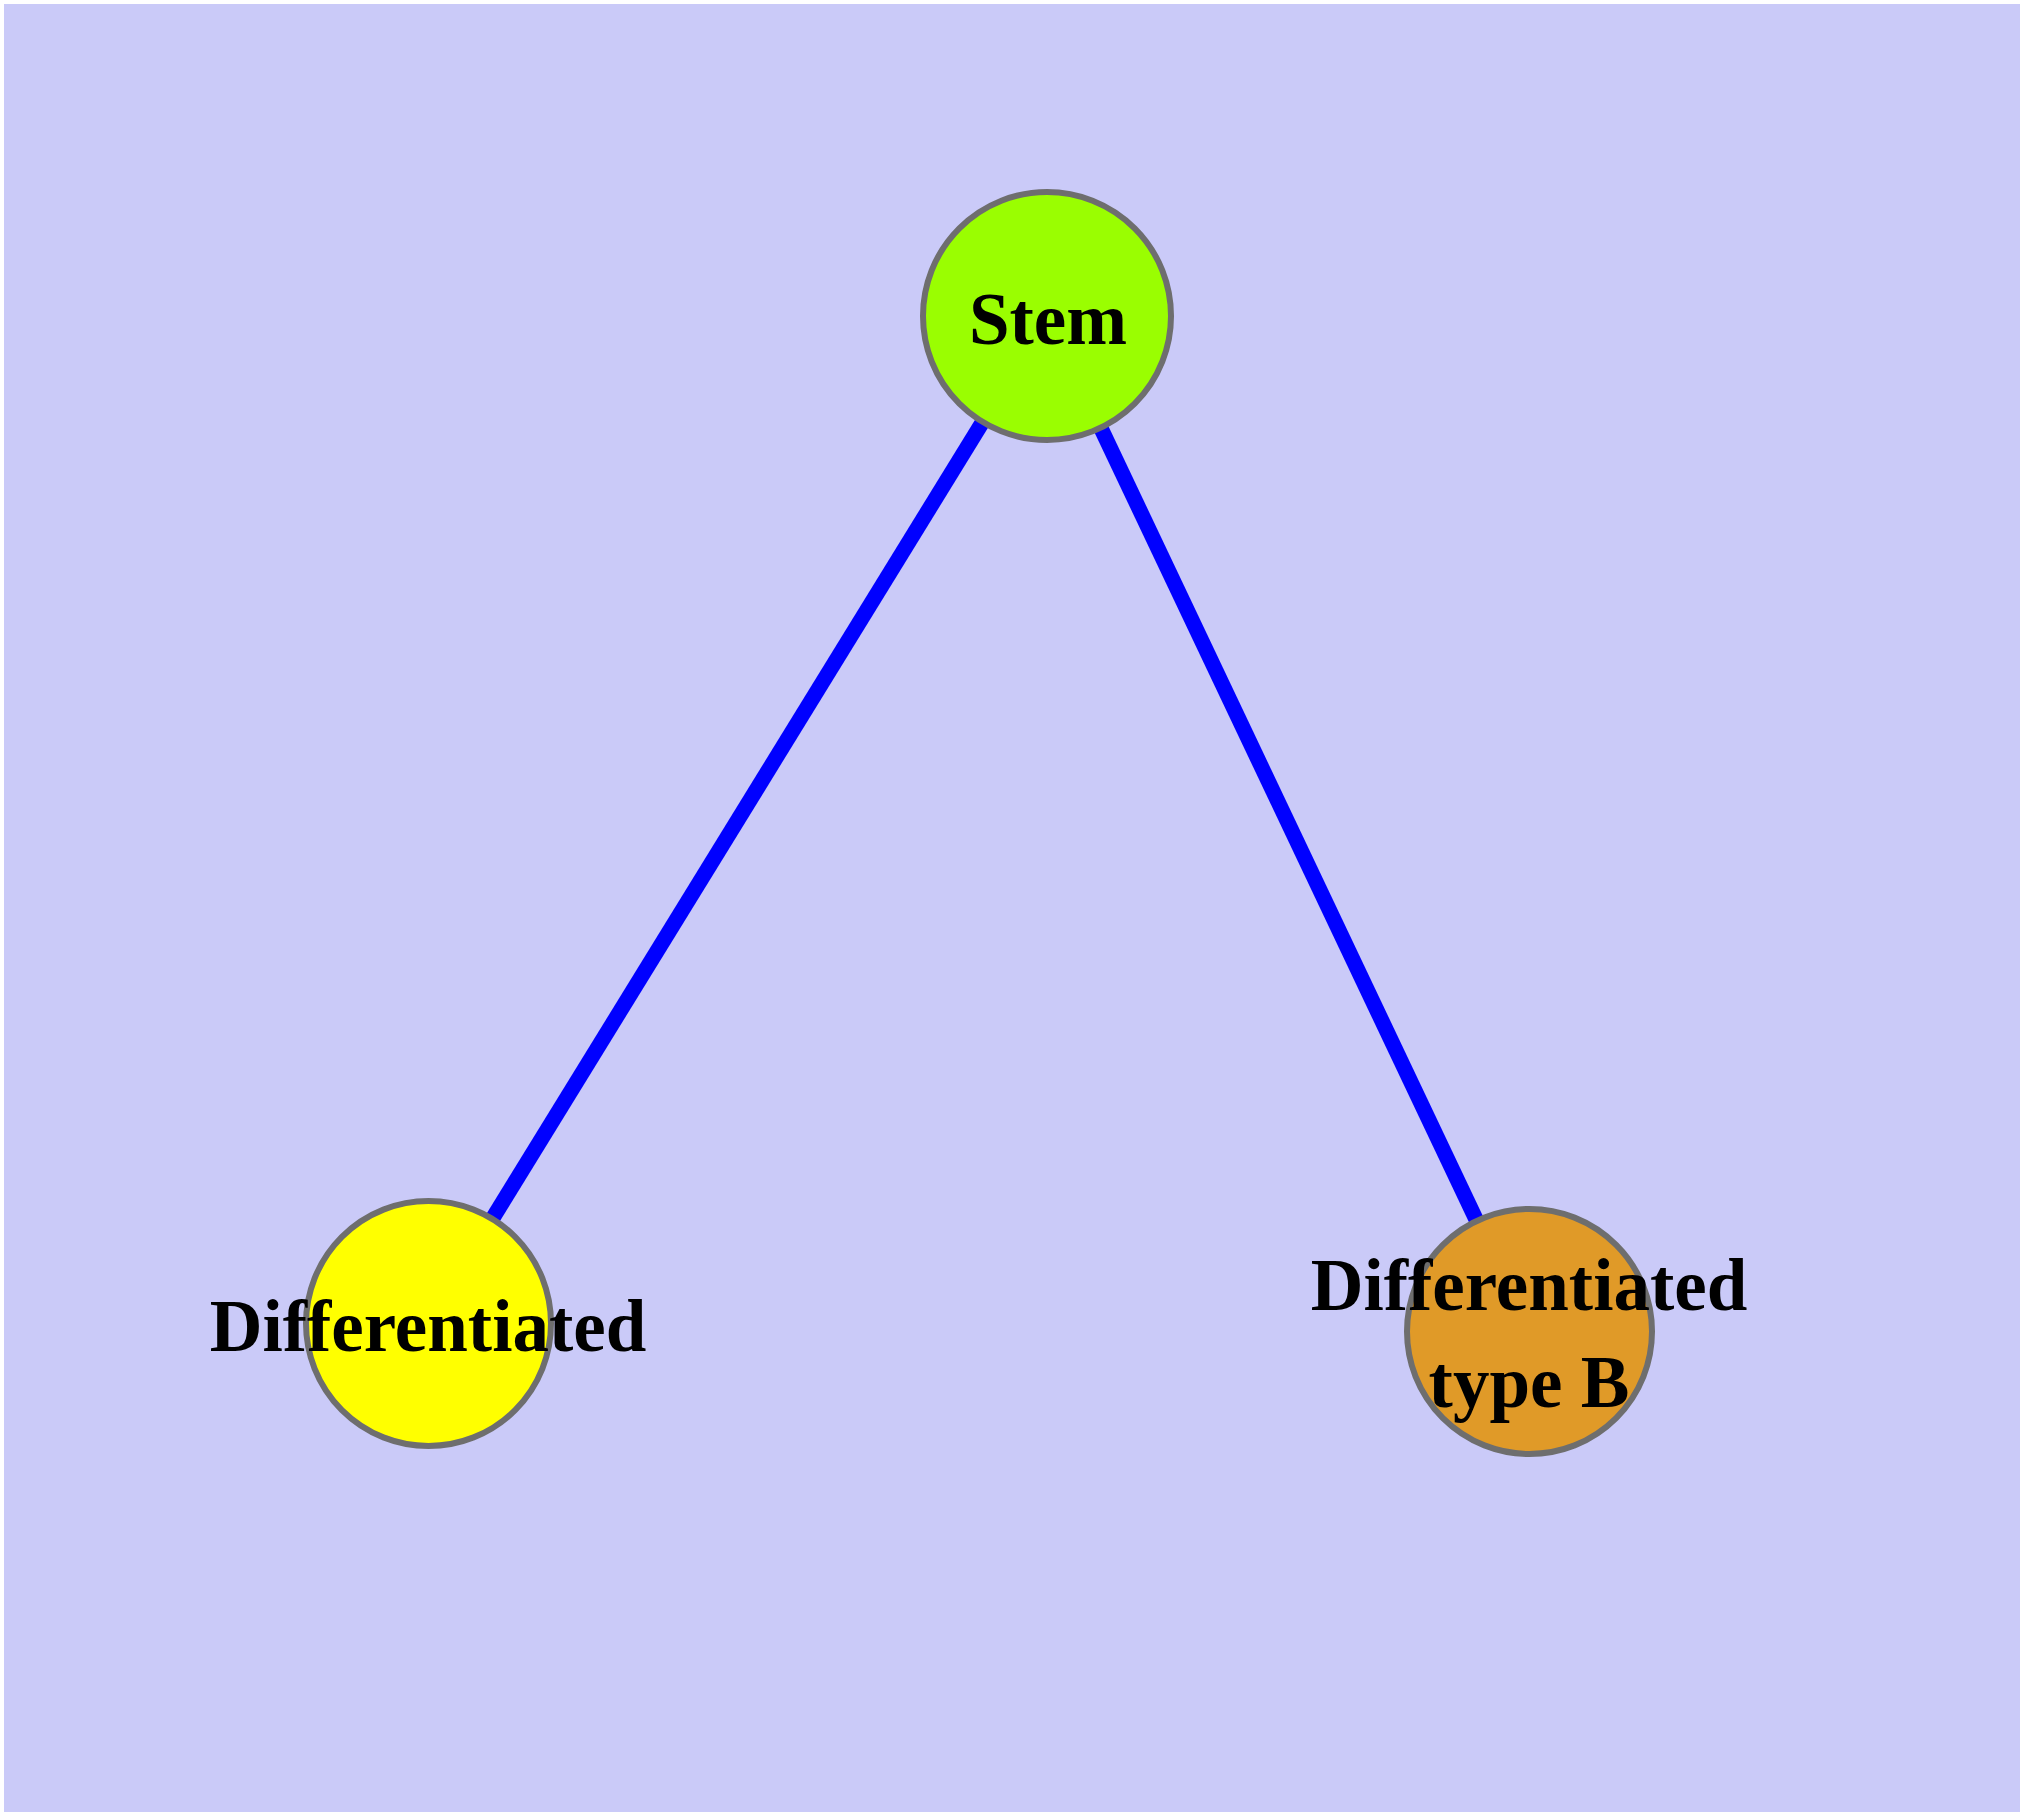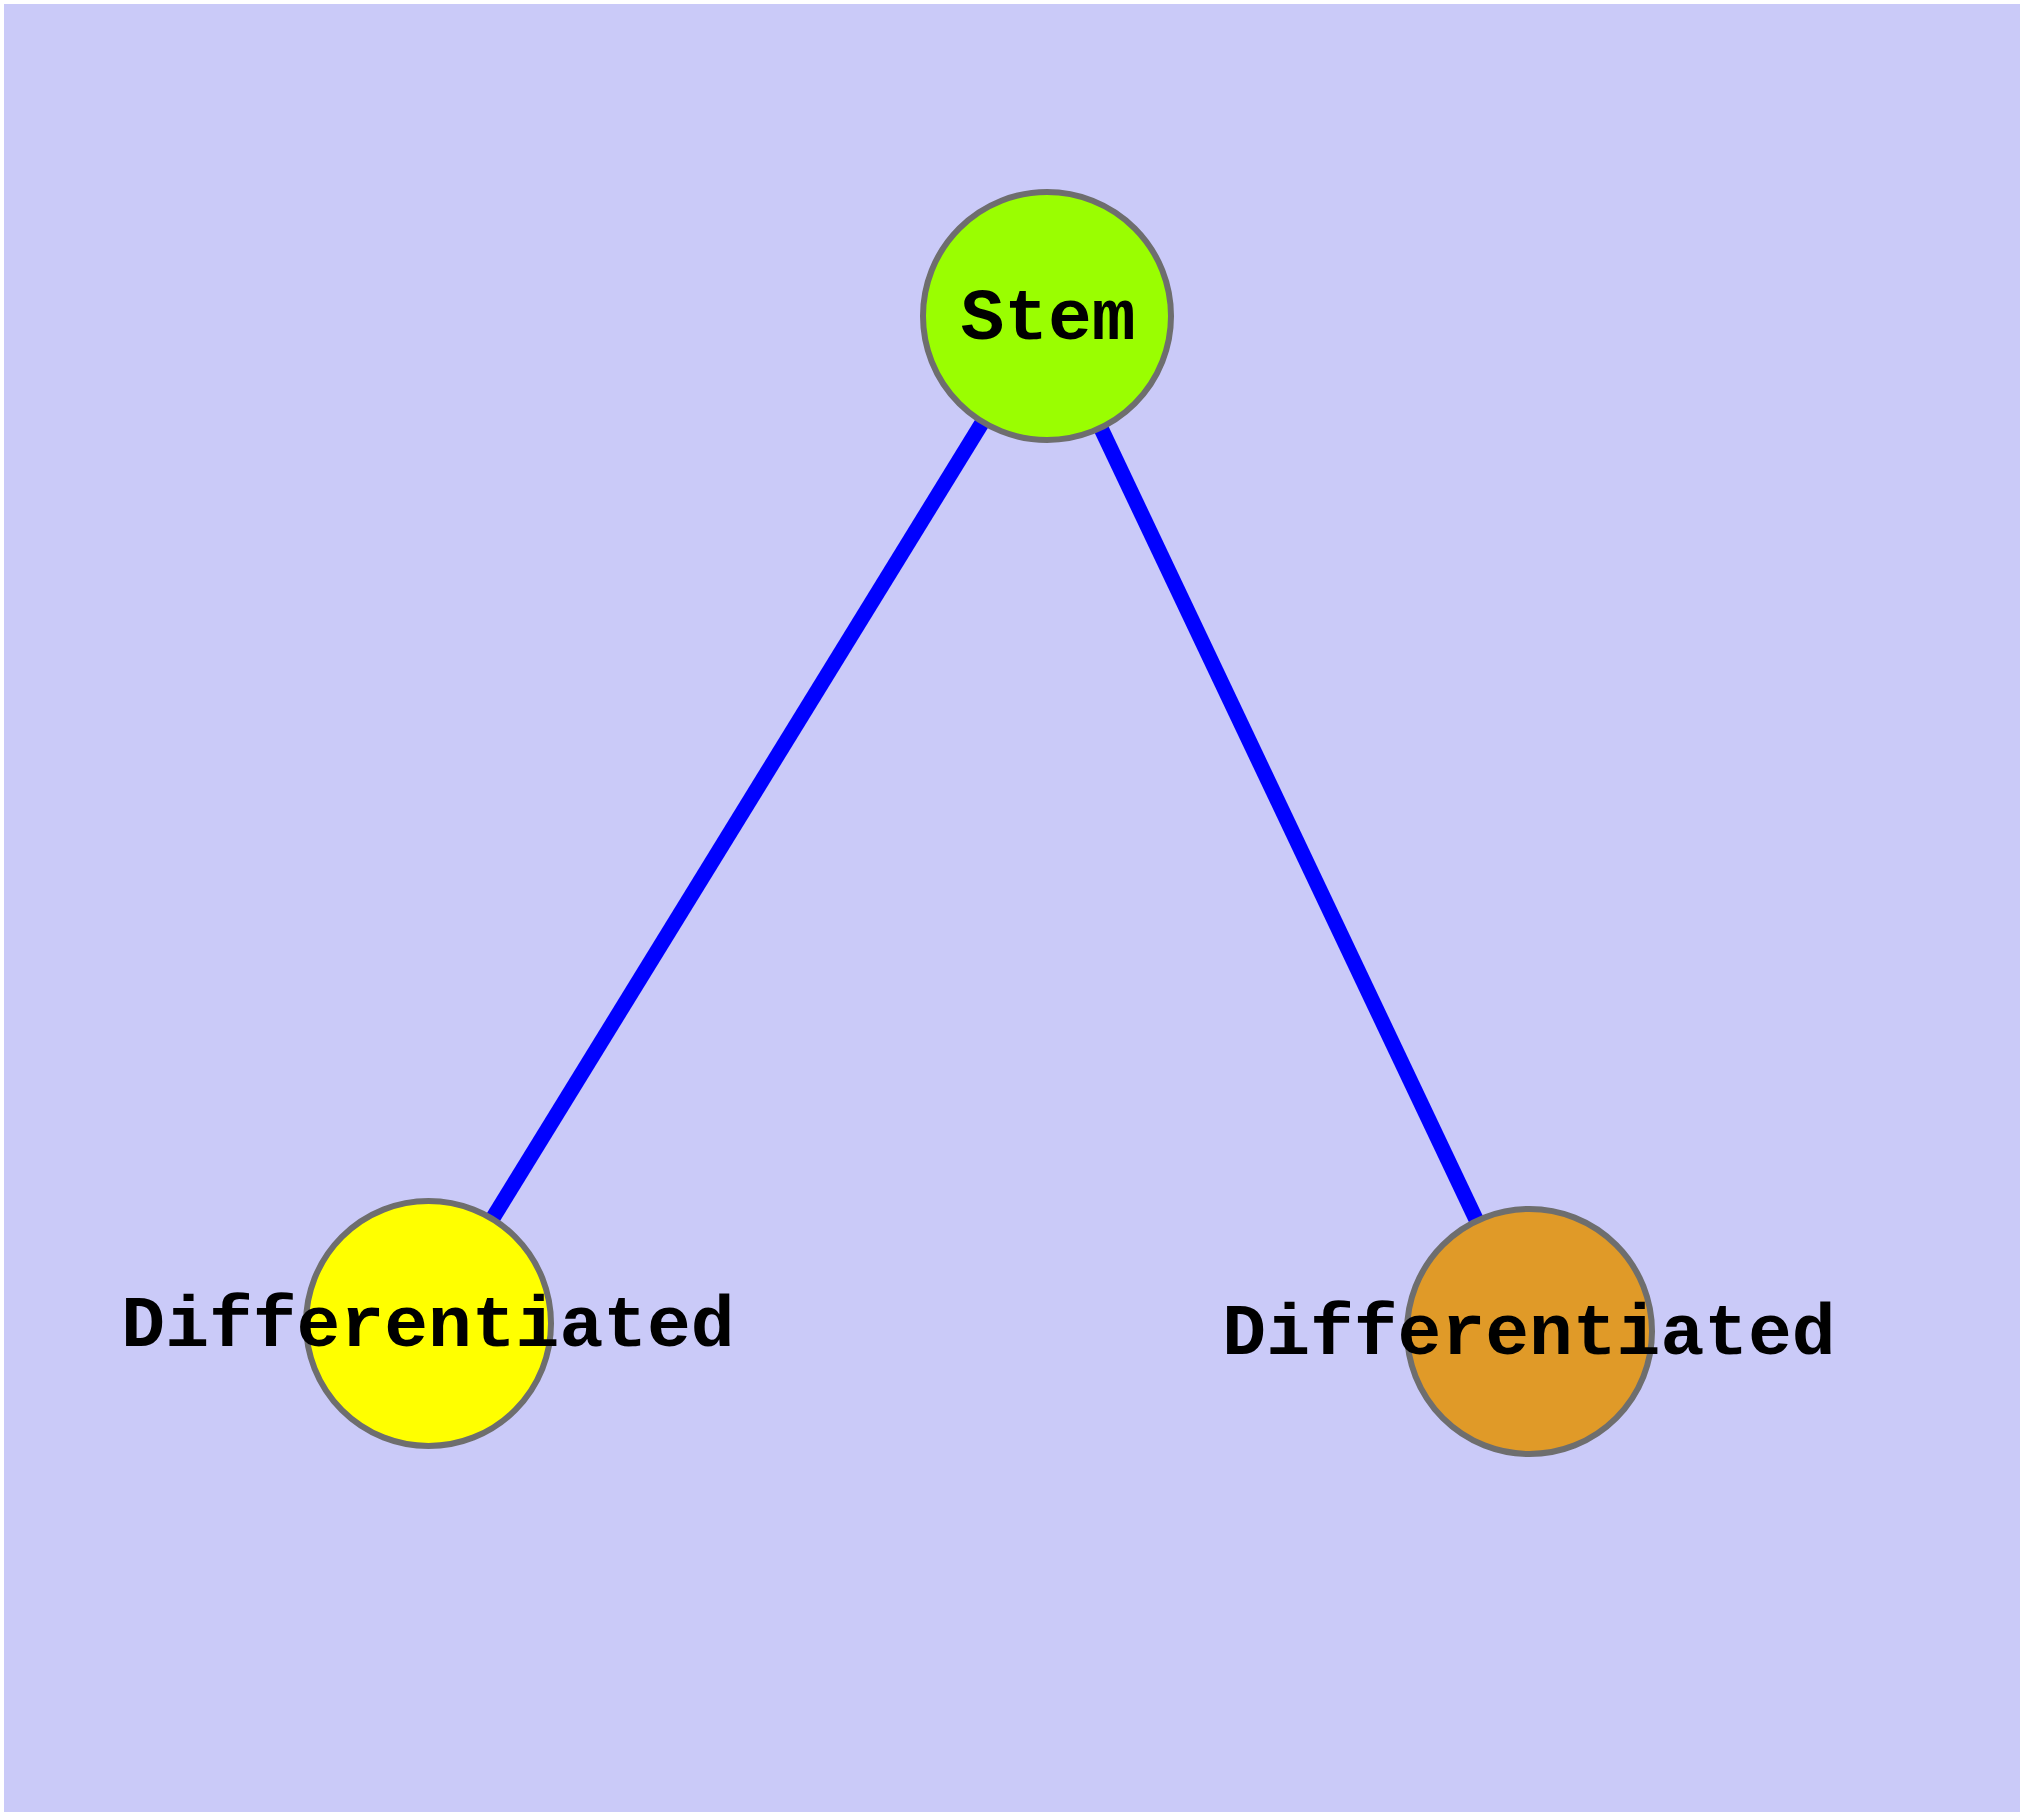--- a/index.html
+++ b/index.html
@@ -6,21 +6,21 @@
     margin: 0;
     padding: 0;
     background: #ffffff;
   }
   .canvas {
     position: relative;
     width: 2021px;
     height: 1812px;
     background: #CACAF8;
     overflow: hidden;
-    font-family: Liberation Mono, monospace;
+    font-family: Liberation Serif, serif;
   }
   .edge-top {
     position: absolute;
     left: 0; top: 0;
     width: 100%; height: 4.2px;
     background: #ffffff;
   }
   .edge-left {
     position: absolute;
     left: 0; top: 0;
@@ -71,18 +71,19 @@
   <div class="node-circle typeb" style="background-color: rgb(224, 154, 40); border-color: rgb(110, 110, 110);"></div>
 
   <div class="node-label stem">Stem</div>
 
   <div class="node-label typea">
     <div>Differentiated</div>
   </div>
 
   <div class="node-label typeb">
     <div>Differentiated</div>
+    <div>type B</div>
   </div>
 
   <div class="edge-top"></div>
   <div class="edge-left"></div>
 </div>
 
 
 </body></html>

